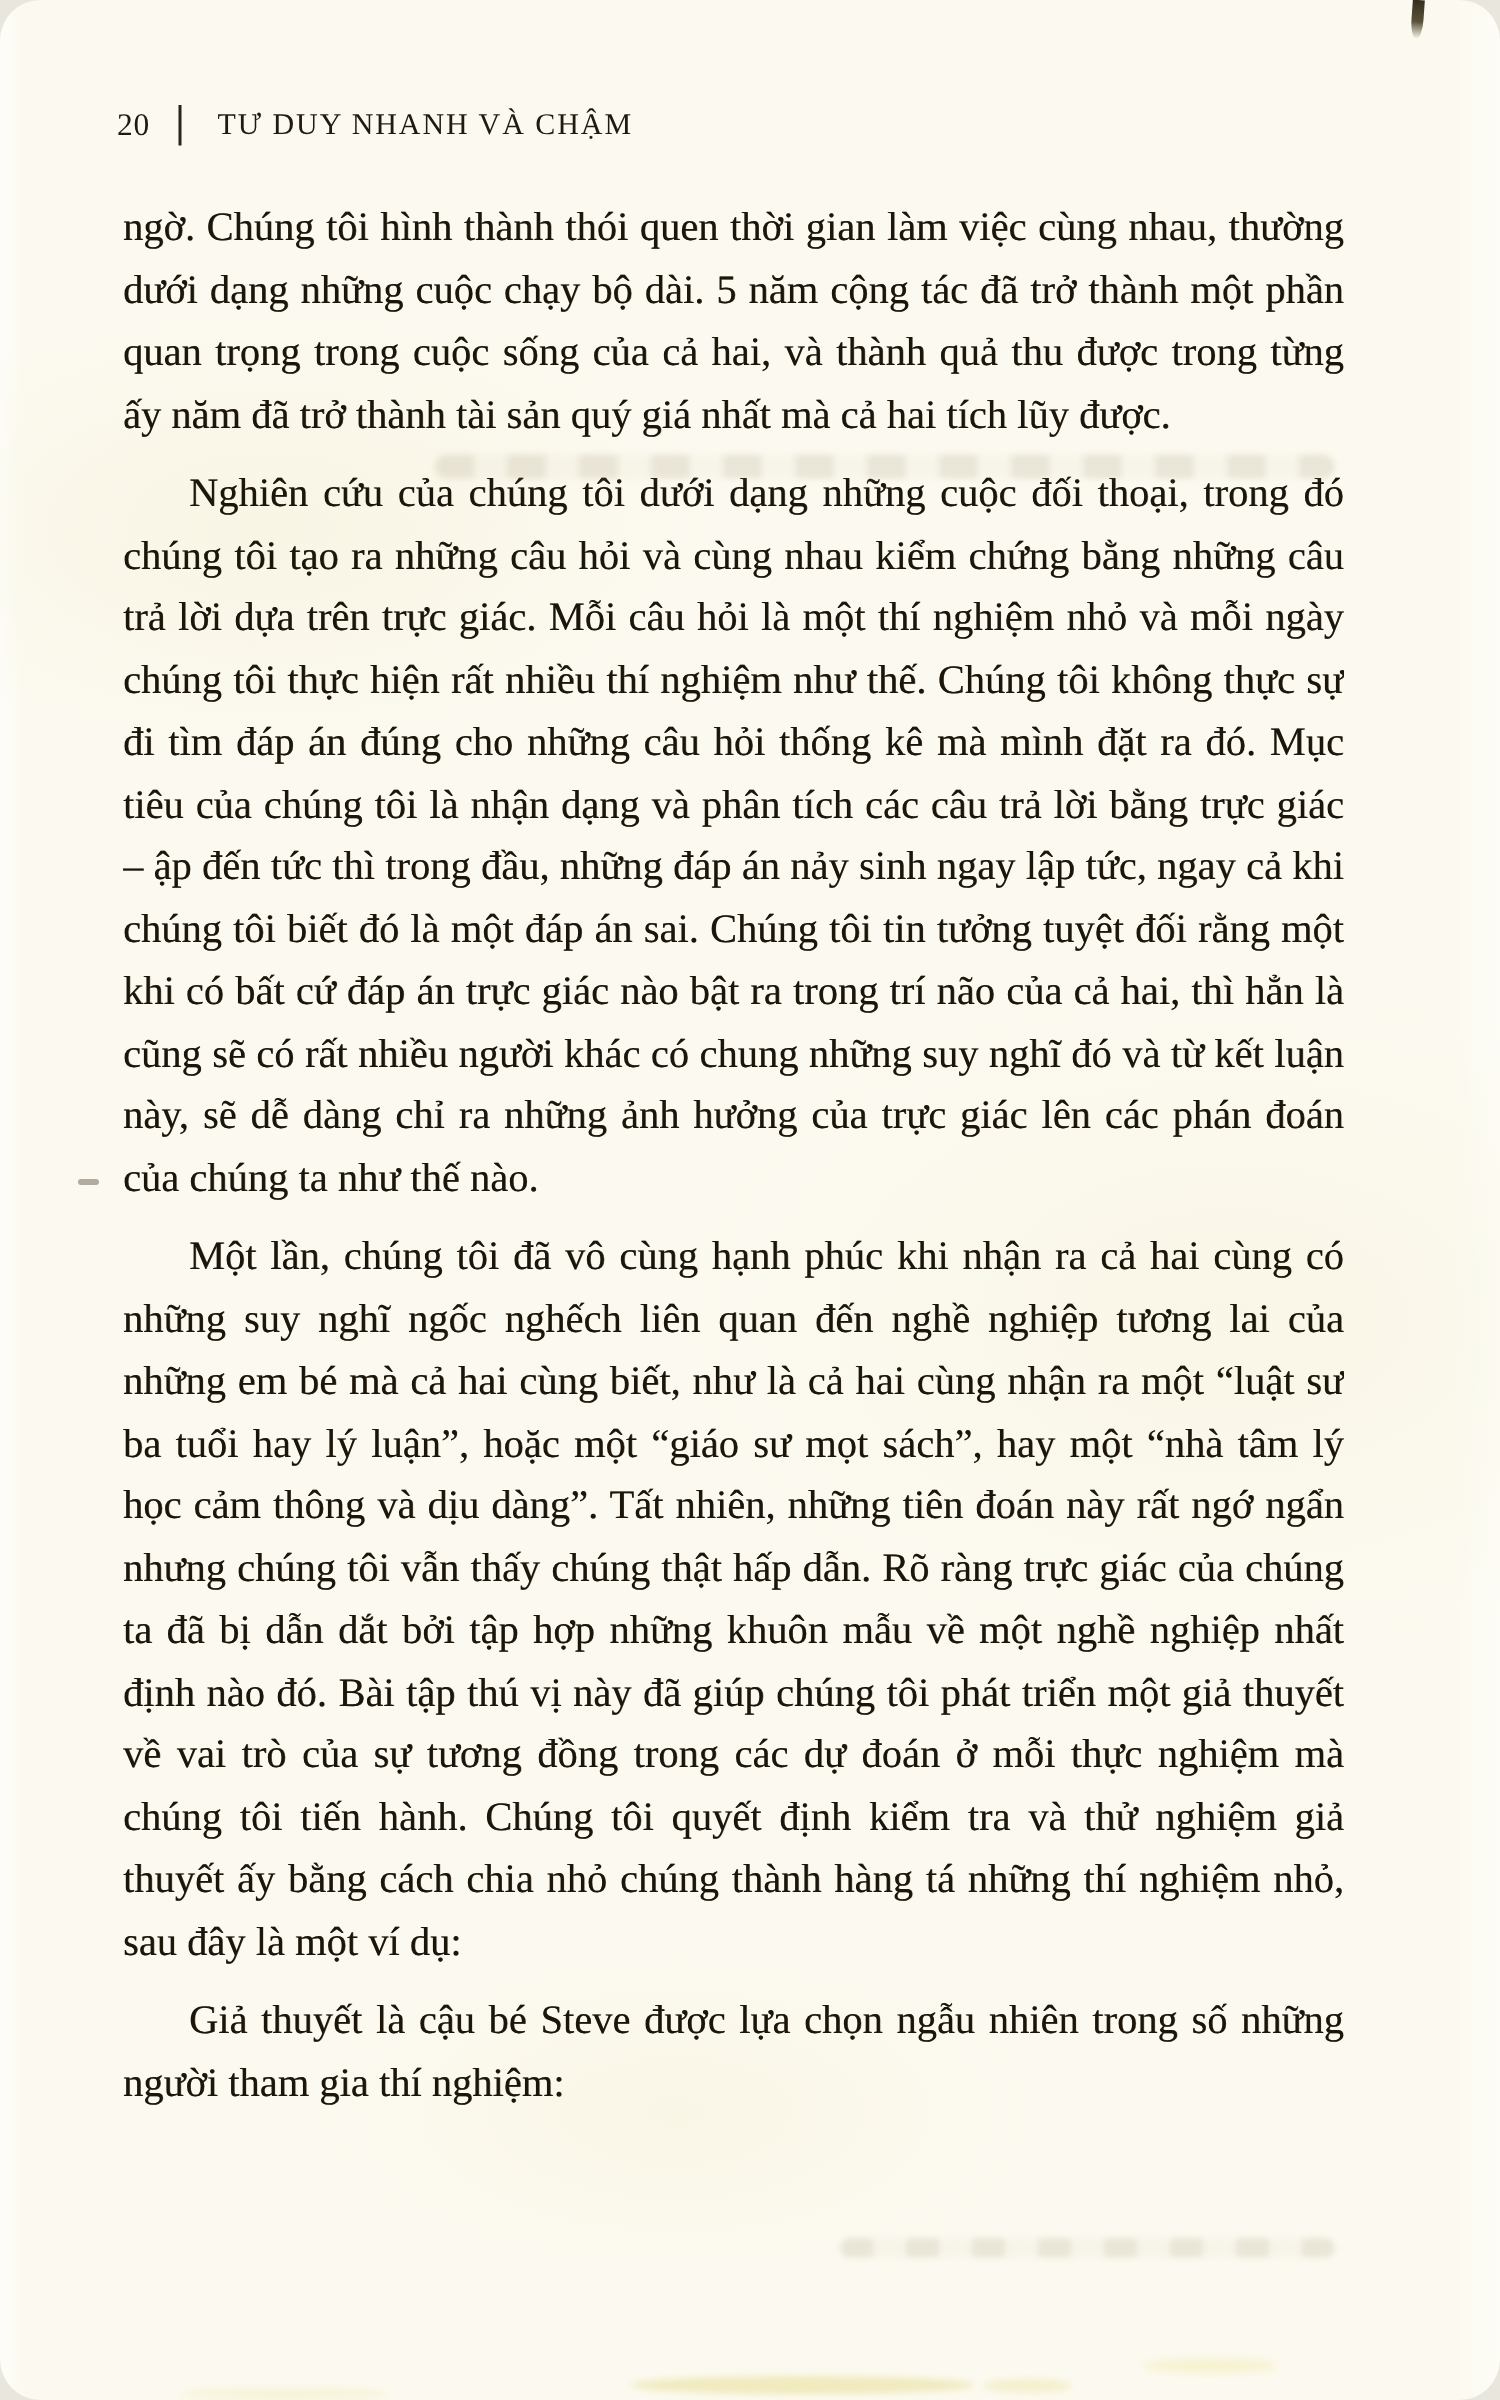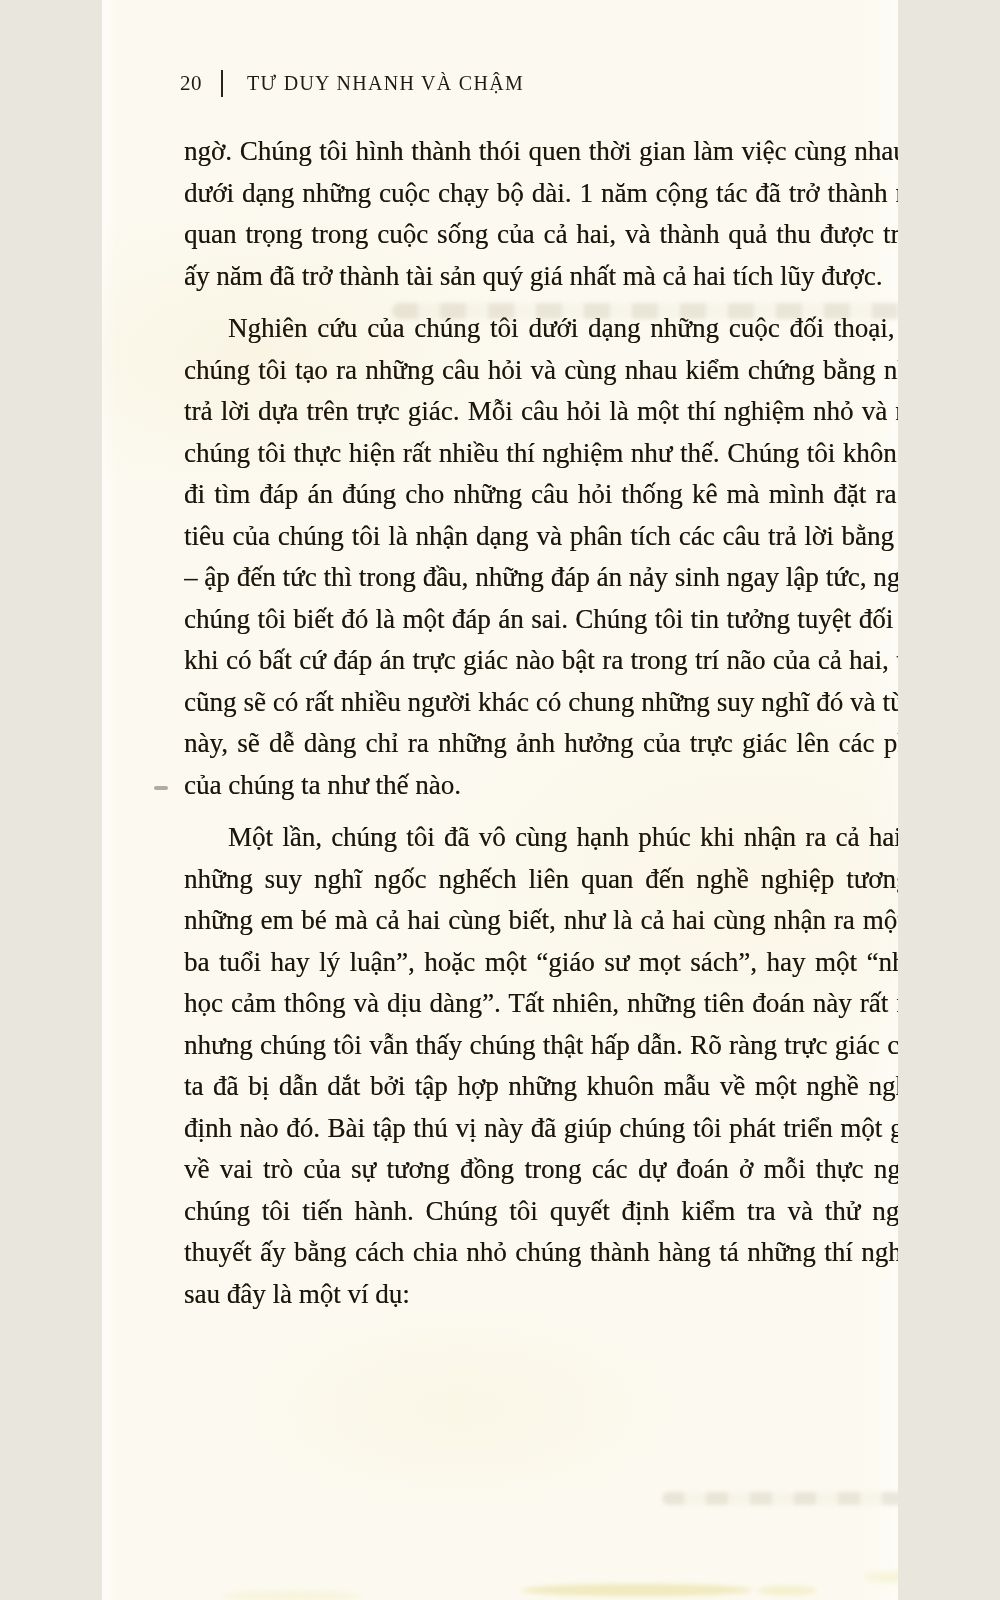--- a/index.html
+++ b/index.html
@@ -1,30 +1,31 @@
 <!DOCTYPE html>
 <html><head>
 <meta charset="utf-8">
 <style>
   html, body { margin: 0; padding: 0; background: #e8e6dd; }
   .page {
     position: relative;
-    width: 796px;
+    width: 1000px;
     height: 1600px;
     margin: 0 auto;
     overflow: hidden;
     background-color: #fcfaf0;
     background-image:
       radial-gradient(ellipse 420px 220px at 18% 22%, rgba(242,236,208,0.35), transparent 70%),
       radial-gradient(ellipse 520px 320px at 82% 55%, rgba(244,238,212,0.30), transparent 70%),
       radial-gradient(ellipse 340px 160px at 45% 88%, rgba(246,241,216,0.40), transparent 70%),
       linear-gradient(90deg, rgba(255,255,255,0.55) 0px, rgba(255,255,255,0) 16px),
       linear-gradient(270deg, rgba(255,255,255,0.40) 0px, rgba(255,255,255,0) 30px);
     color: #1d160c;
     font-family: "Liberation Serif", "DejaVu Serif", serif;
+    border-radius: 27px;
   }
 
   .running-header {
     position: absolute;
     top: 70px;
     left: 78px;
     display: flex;
     align-items: center;
     color: #211a10;
   }
@@ -118,23 +119,24 @@
 
 <div class="page">
 
   <div class="running-header">
     <span class="page-number">20</span>
     <span class="header-divider"></span>
     <span class="book-title">TƯ DUY NHANH VÀ CHẬM</span>
   </div>
 
   <div class="body-text">
-    <p>ngờ. Chúng tôi hình thành thói quen thời gian làm việc cùng nhau, thường dưới dạng những cuộc chạy bộ dài. 1 năm cộng tác đã trở thành một phần quan trọng trong cuộc sống của cả hai, và thành quả thu được trong từng ấy năm đã trở thành tài sản quý giá nhất mà cả hai tích lũy được.</p>
+    <p>ngờ. Chúng tôi hình thành thói quen thời gian làm việc cùng nhau, thường dưới dạng những cuộc chạy bộ dài. 5 năm cộng tác đã trở thành một phần quan trọng trong cuộc sống của cả hai, và thành quả thu được trong từng ấy năm đã trở thành tài sản quý giá nhất mà cả hai tích lũy được.</p>
     <p class="indent">Nghiên cứu của chúng tôi dưới dạng những cuộc đối thoại, trong đó chúng tôi tạo ra những câu hỏi và cùng nhau kiểm chứng bằng những câu trả lời dựa trên trực giác. Mỗi câu hỏi là một thí nghiệm nhỏ và mỗi ngày chúng tôi thực hiện rất nhiều thí nghiệm như thế. Chúng tôi không thực sự đi tìm đáp án đúng cho những câu hỏi thống kê mà mình đặt ra đó. Mục tiêu của chúng tôi là nhận dạng và phân tích các câu trả lời bằng trực giác – ập đến tức thì trong đầu, những đáp án nảy sinh ngay lập tức, ngay cả khi chúng tôi biết đó là một đáp án sai. Chúng tôi tin tưởng tuyệt đối rằng một khi có bất cứ đáp án trực giác nào bật ra trong trí não của cả hai, thì hẳn là cũng sẽ có rất nhiều người khác có chung những suy nghĩ đó và từ kết luận này, sẽ dễ dàng chỉ ra những ảnh hưởng của trực giác lên các phán đoán của chúng ta như thế nào.</p>
     <p class="indent">Một lần, chúng tôi đã vô cùng hạnh phúc khi nhận ra cả hai cùng có những suy nghĩ ngốc nghếch liên quan đến nghề nghiệp tương lai của những em bé mà cả hai cùng biết, như là cả hai cùng nhận ra một “luật sư ba tuổi hay lý luận”, hoặc một “giáo sư mọt sách”, hay một “nhà tâm lý học cảm thông và dịu dàng”. Tất nhiên, những tiên đoán này rất ngớ ngẩn nhưng chúng tôi vẫn thấy chúng thật hấp dẫn. Rõ ràng trực giác của chúng ta đã bị dẫn dắt bởi tập hợp những khuôn mẫu về một nghề nghiệp nhất định nào đó. Bài tập thú vị này đã giúp chúng tôi phát triển một giả thuyết về vai trò của sự tương đồng trong các dự đoán ở mỗi thực nghiệm mà chúng tôi tiến hành. Chúng tôi quyết định kiểm tra và thử nghiệm giả thuyết ấy bằng cách chia nhỏ chúng thành hàng tá những thí nghiệm nhỏ, sau đây là một ví dụ:</p>
+    <p class="indent">Giả thuyết là cậu bé Steve được lựa chọn ngẫu nhiên trong số những người tham gia thí nghiệm:</p>
   </div>
 
   <div class="artifact mark-top-right"></div>
   <div class="artifact margin-dash"></div>
   <div class="artifact ghost-line-1"></div>
   <div class="artifact ghost-line-2"></div>
   <div class="artifact stain-bottom-center"></div>
   <div class="artifact stain-bottom-mid"></div>
   <div class="artifact stain-bottom-right"></div>
   <div class="artifact stain-mid-left"></div>

